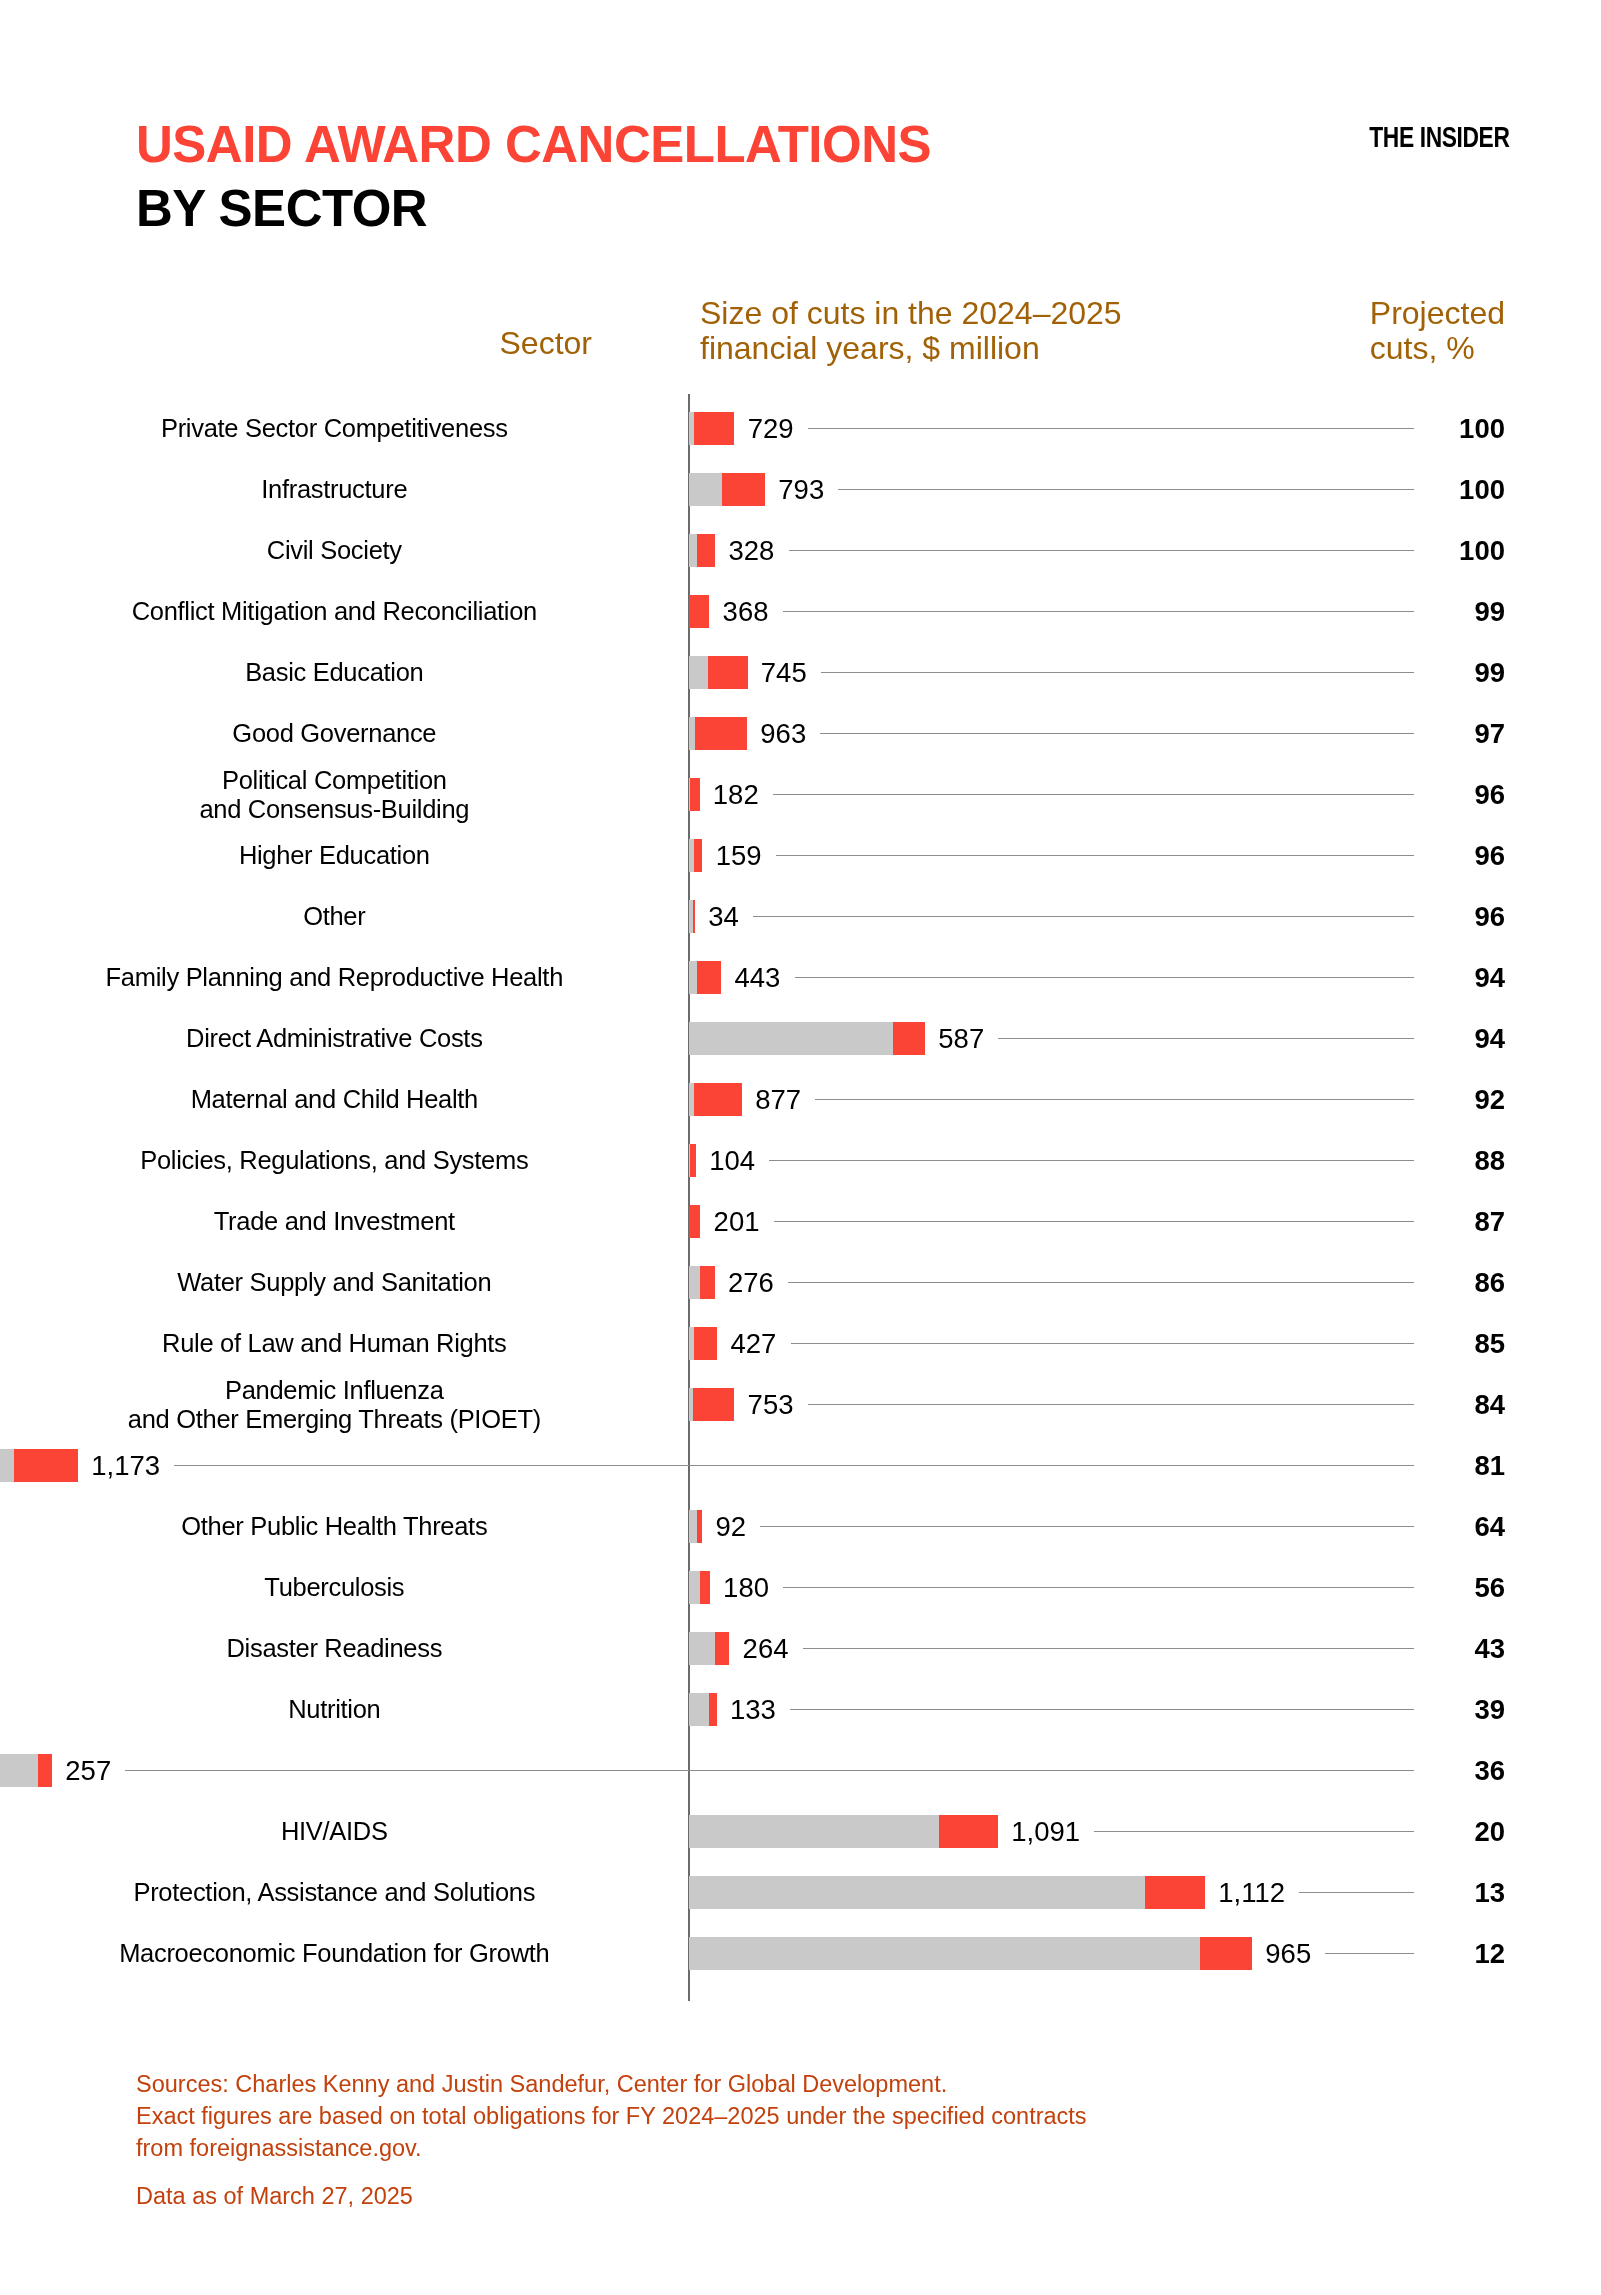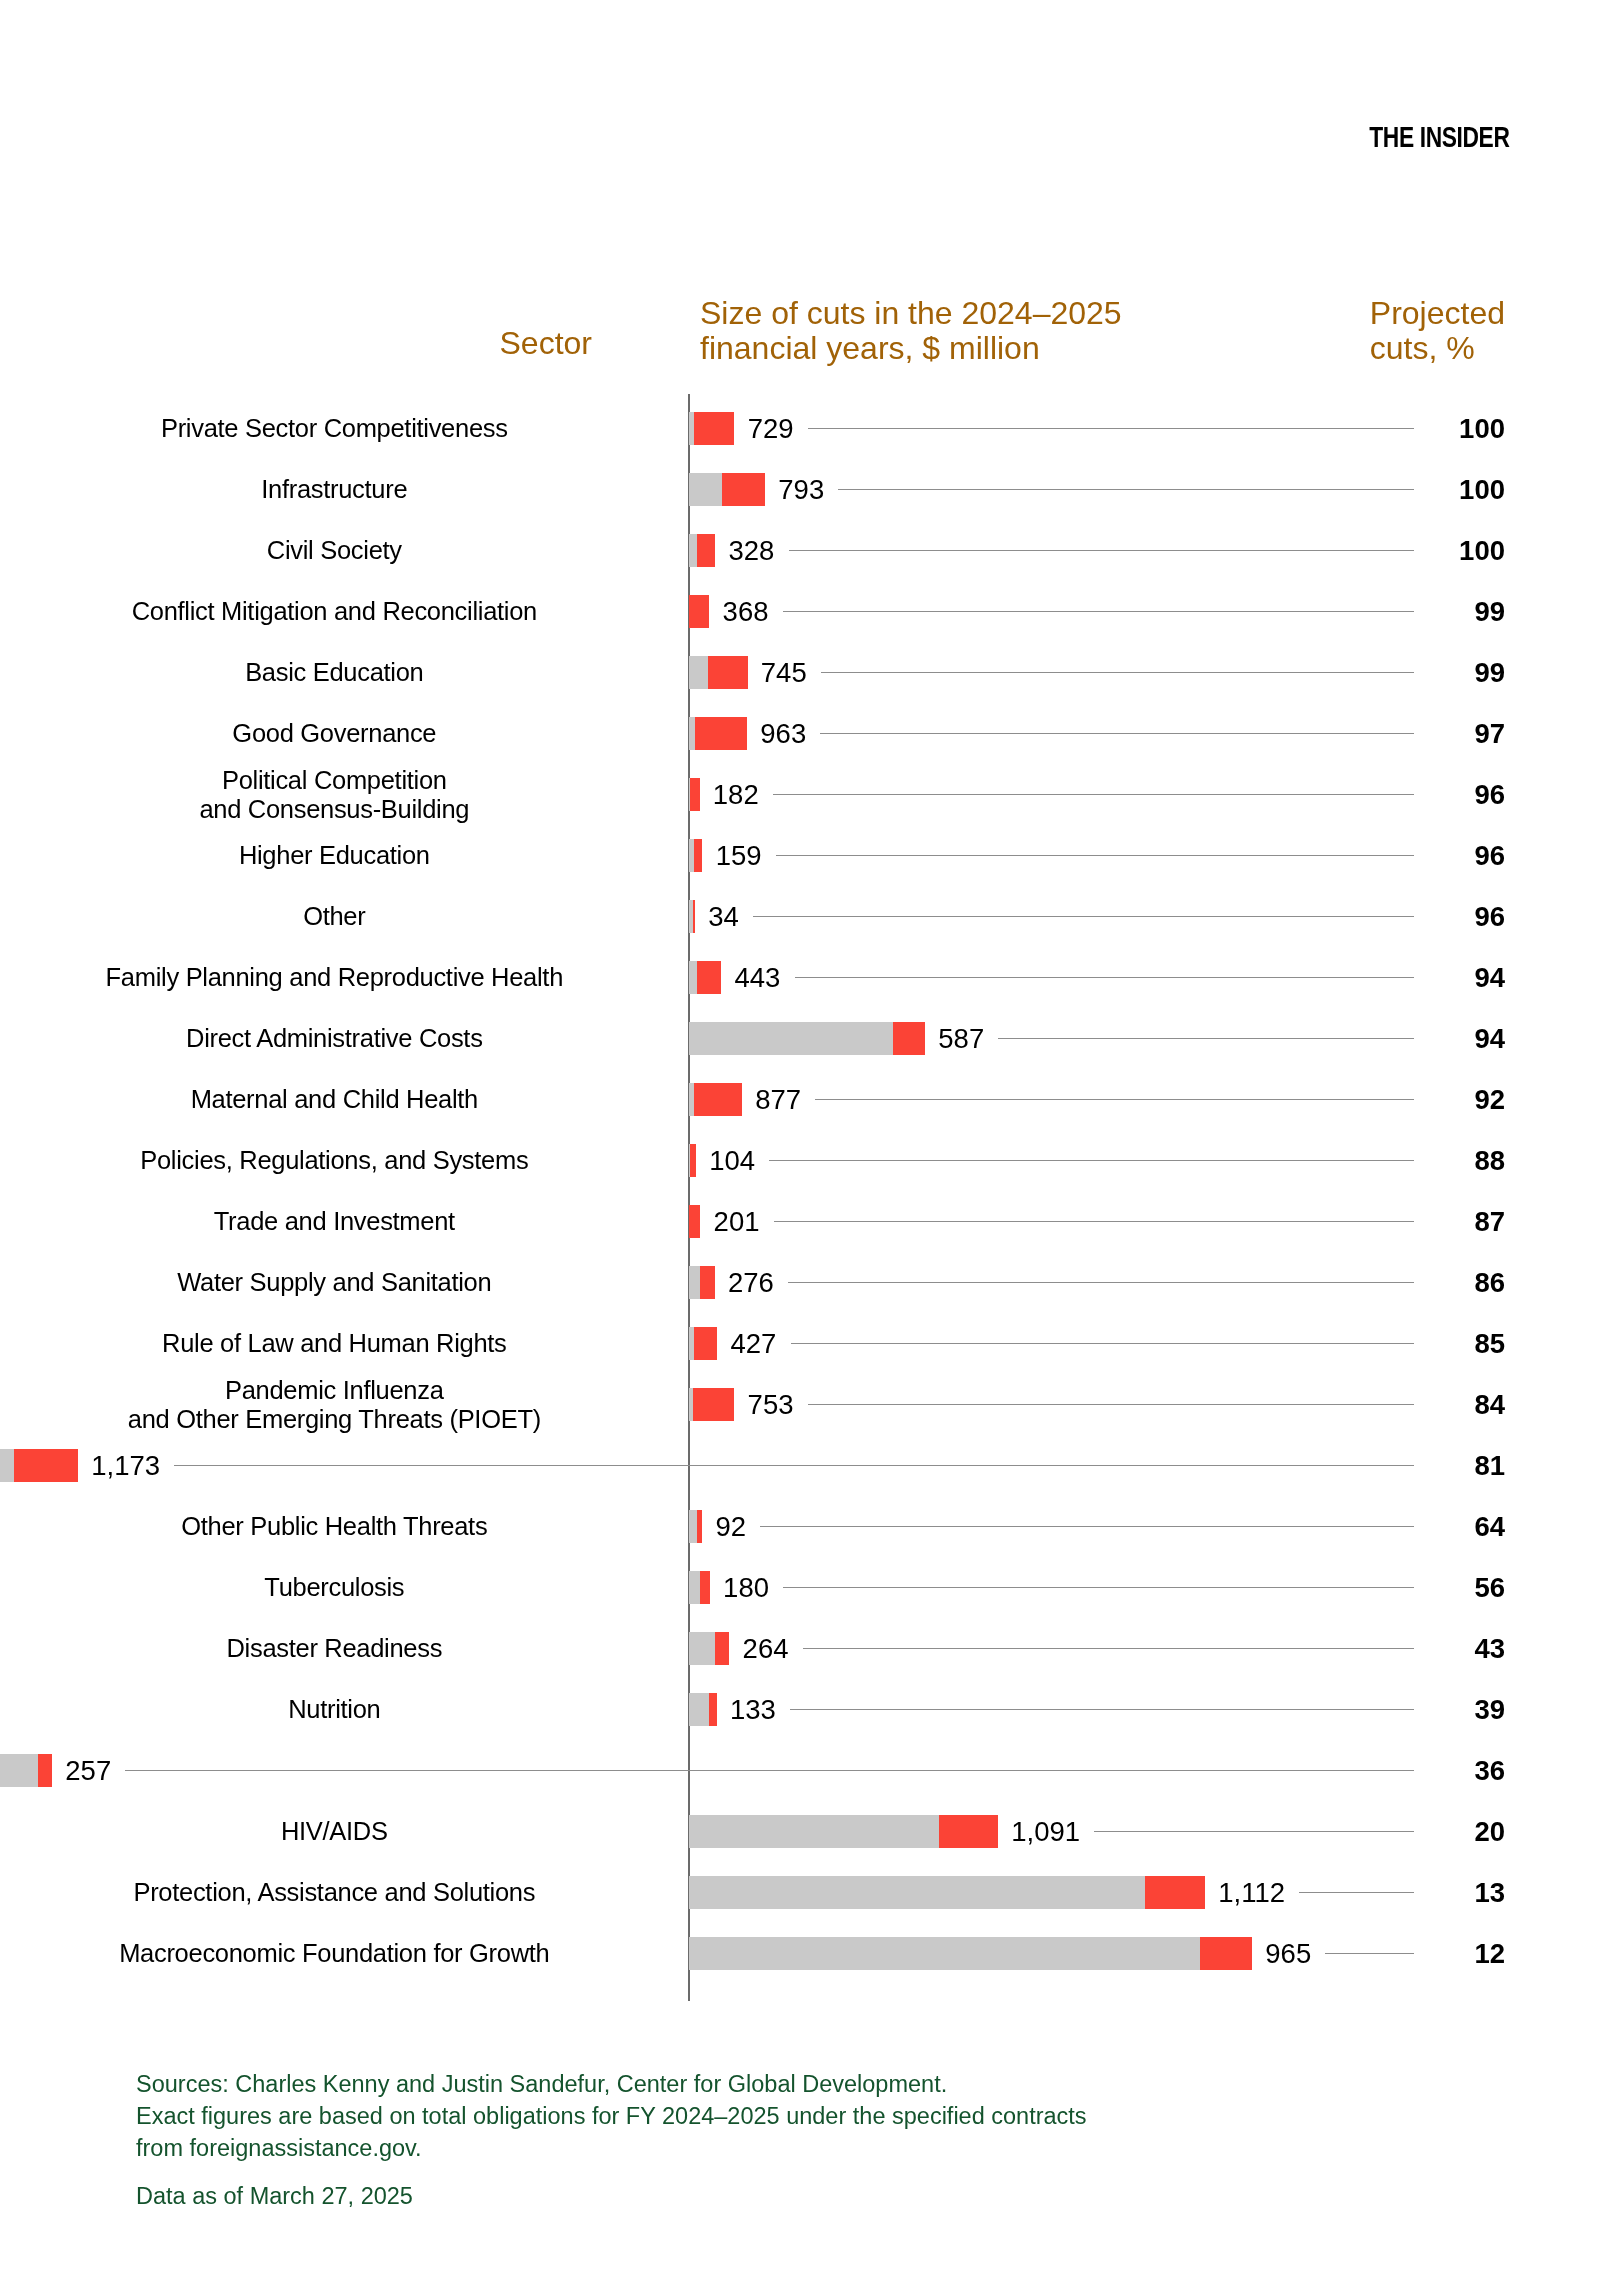--- a/index.html
+++ b/index.html
@@ -29,28 +29,32 @@
   .row{display:flex;align-items:center;height:61px;padding-right:97px;box-sizing:border-box;}
   .label{flex:0 0 689px;box-sizing:border-box;padding-right:20.4px;text-align:center;
          font-size:25.5px;line-height:28.6px;letter-spacing:-0.3px;}
   .bar-gray{height:33px;background:#C9C9C9;flex:0 0 auto;}
   .bar-red{height:33px;background:#FB4336;flex:0 0 auto;}
   .val{margin-left:13.3px;font-size:27.5px;white-space:nowrap;flex:0 0 auto;}
   .leader{flex:1 1 auto;height:1px;background:#8D8D8D;margin:0 14.3px;min-width:0;}
   .pct{flex:0 0 77px;text-align:right;font-size:27.5px;font-weight:bold;}
 
   
-  #footer{position:absolute;left:136px;top:2068px;color:#14532d;font-size:23.5px;line-height:32px;}
+  #footer{position:absolute;left:136px;top:2068px;color:#c2410c;font-size:23.5px;line-height:32px;}
   #data-asof{margin-top:16.3px;}
 </style>
 </head>
 <body>
 
 <div id="page">
 
+  <div id="title">
+    <div class="t1">USAID AWARD CANCELLATIONS</div>
+    <div class="t2">BY SECTOR</div>
+  </div>
 
   <div id="logo">THE INSIDER</div>
 
   <div class="colhead" id="head-sector">Sector</div>
 
   <div class="colhead" id="head-size">
     <div>Size of cuts in the 2024–2025</div>
     <div>financial years, $ million</div>
   </div>
 

